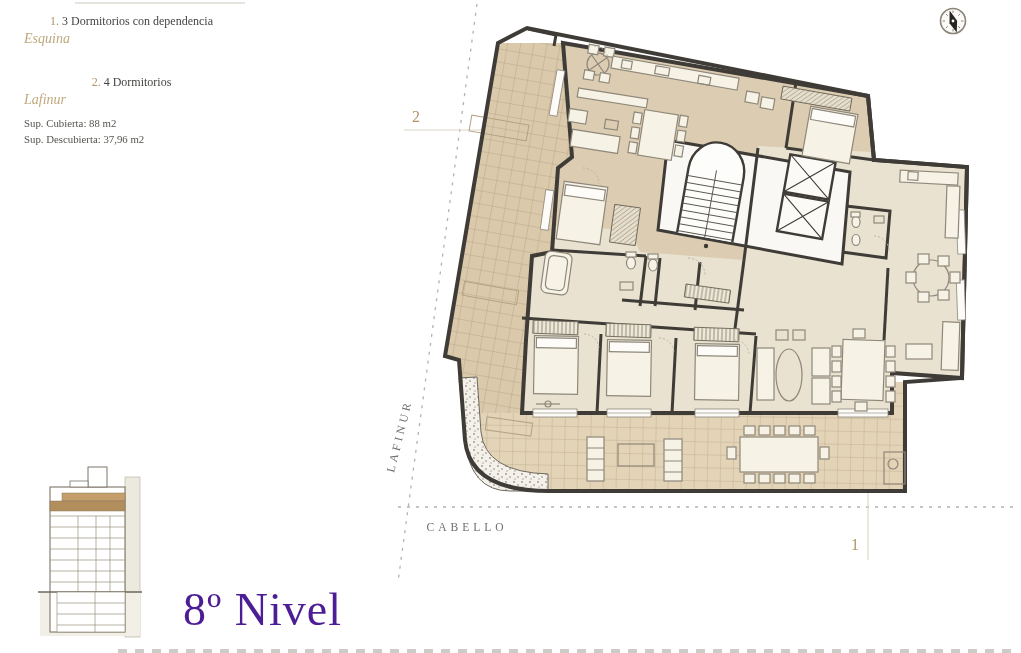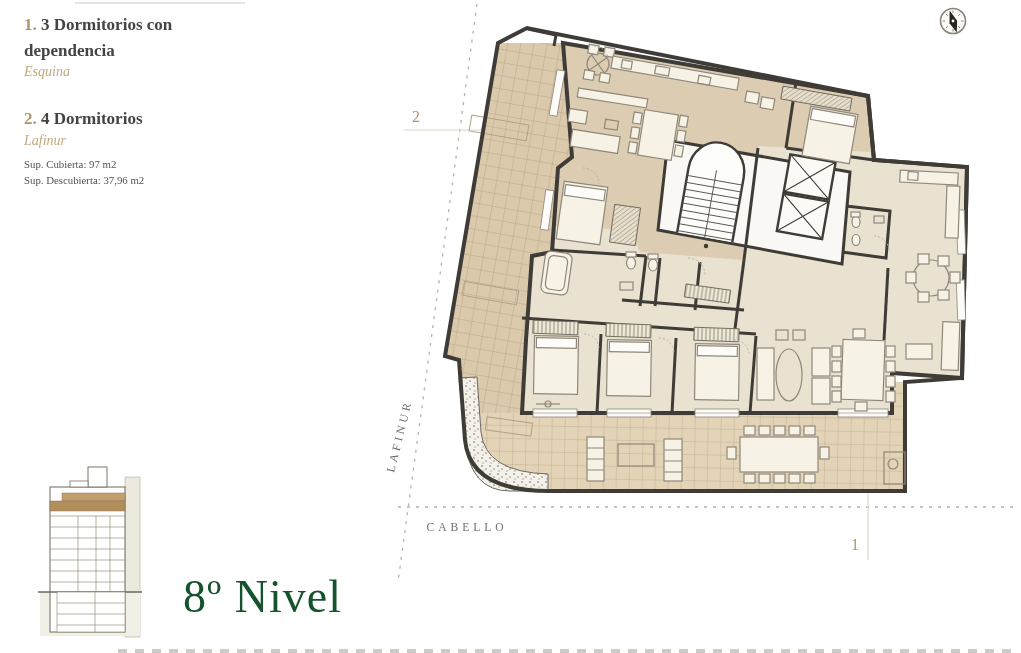--- a/index.html
+++ b/index.html
@@ -1,26 +1,26 @@
 <!DOCTYPE html>
 <html><head>
 <meta charset="utf-8">
 <style>
   html,body{margin:0;padding:0;background:#ffffff;}
   .canvas{position:relative;width:1021px;height:653px;background:#ffffff;overflow:hidden;
           font-family:"Liberation Serif","DejaVu Serif",serif;color:#3f3e3c;}
   
   .legend{position:absolute;left:24px;top:12px;width:215px;}
   .unit{margin-bottom:26px;}
-  .unit-title{font-size:17px;line-height:1.5;color:#454442;font-weight:700;}
+  .unit-title{font-size:12px;line-height:1.5;color:#454442;font-weight:400;text-align:center;}
   .unit-num{color:#b29468;}
   .unit-name{font-style:italic;color:#c0a87d;font-size:14px;margin:1px 0 7px 0;}
   .unit-sup{font-size:10.8px;line-height:1.5;color:#56544f;}
   
-  .level-title{position:absolute;left:183px;top:570px;font-size:46px;color:#14532d;
+  .level-title{position:absolute;left:183px;top:583px;font-size:46px;color:#4c1d95;
                letter-spacing:1px;text-align:right;}
   
   .top-edge-line{position:absolute;left:75px;top:2px;width:170px;height:2px;background:#e6e4df;}
   .bottom-dashes{position:absolute;left:118px;bottom:0;width:896px;height:4px;opacity:.85;
      background:repeating-linear-gradient(90deg,#c4c2bd 0 9px,transparent 9px 17px);}
   svg{position:absolute;left:0;top:0;}
   svg text{font-family:"Liberation Serif","DejaVu Serif",serif;}
 </style>
 </head>
 <body>
@@ -30,21 +30,21 @@
   <div class="top-edge-line"></div>
 
   <div class="legend">
     <div class="unit">
       <div class="unit-title"><span class="unit-num">1.</span> <span>3 Dormitorios con dependencia</span></div>
       <div class="unit-name">Esquina</div>
     </div>
     <div class="unit">
       <div class="unit-title"><span class="unit-num">2.</span> <span>4 Dormitorios</span></div>
       <div class="unit-name">Lafinur</div>
-      <div class="unit-sup">Sup. Cubierta: 97 m2</div>
+      <div class="unit-sup">Sup. Cubierta: 88 m2</div>
       <div class="unit-sup">Sup. Descubierta: 37,96 m2</div>
     </div>
   </div>
 
   <svg width="1021" height="653" viewBox="0 0 1021 653">
     <defs>
       <pattern id="tilesA" width="13" height="13" patternUnits="userSpaceOnUse" patternTransform="rotate(10)">
         <rect width="13" height="13" fill="#dbc9ac"></rect>
         <path d="M13 0H0V13" fill="none" stroke="#ab9878" stroke-width="0.7"></path>
       </pattern>

